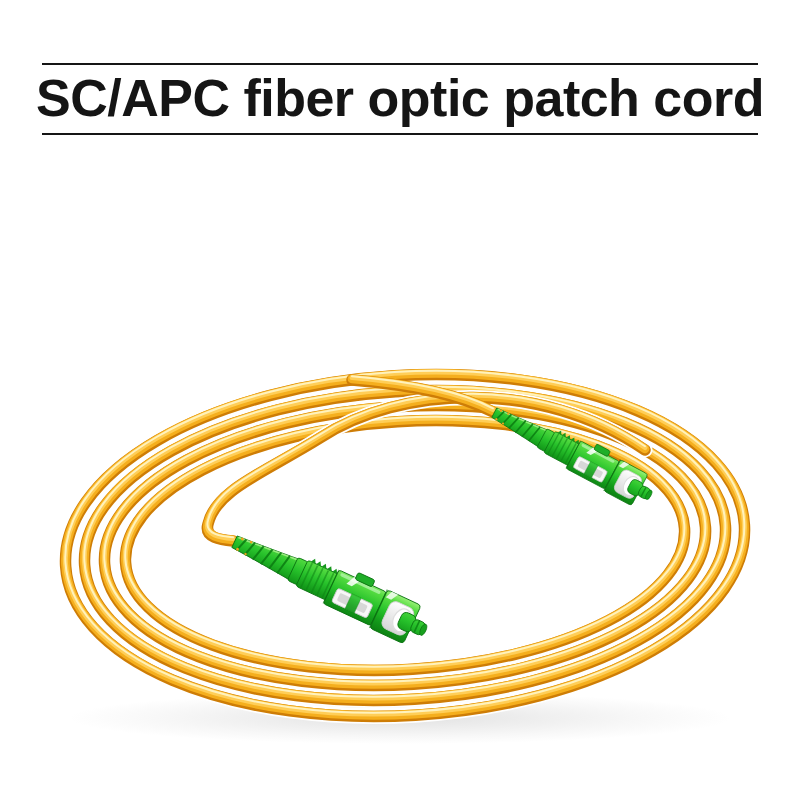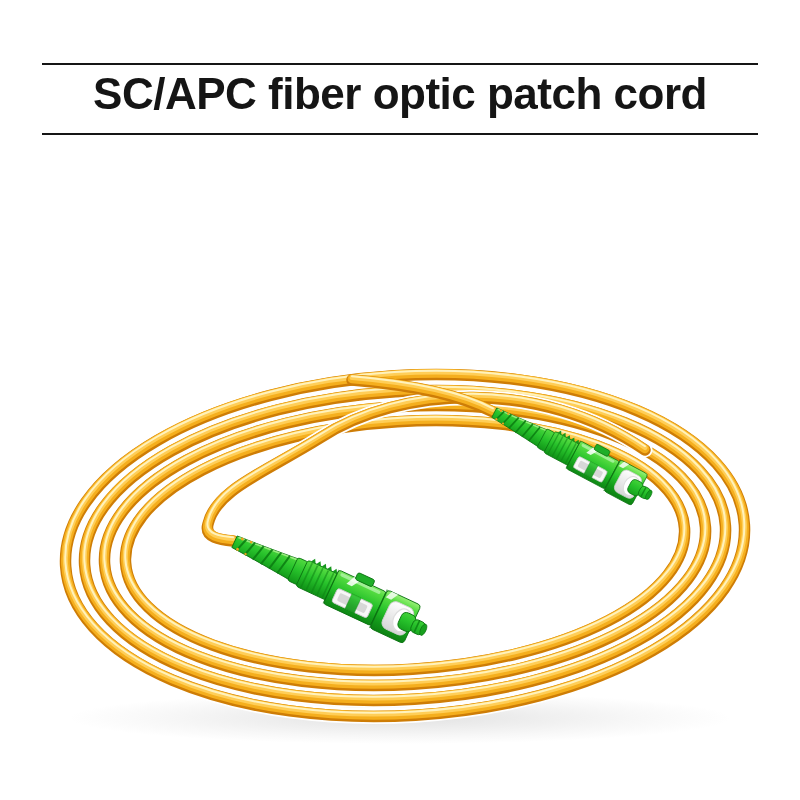--- a/index.html
+++ b/index.html
@@ -3,21 +3,21 @@
 <meta charset="utf-8">
 <style>
   html,body{margin:0;padding:0;background:#ffffff;}
   .page{position:relative;width:800px;height:800px;background:#ffffff;overflow:hidden;
         font-family:"Liberation Sans",sans-serif;}
   .banner{position:absolute;top:0;left:0;right:0;height:140px;}
   .rule{position:absolute;left:42px;right:42px;height:2px;background:#151515;}
   .rule-top{top:63px;}
   .rule-bottom{top:133px;}
   .title{position:absolute;top:72px;left:0;right:0;margin:0;text-align:center;
-         font-size:44px;font-weight:700;color:#151515;letter-spacing:-0.5px;line-height:1;}
+         font-size:52px;font-weight:700;color:#151515;letter-spacing:-0.5px;line-height:1;}
   .product-figure{position:absolute;top:140px;left:0;margin:0;width:800px;height:660px;}
   svg{display:block;}
 </style>
 </head>
 <body>
 
 <div class="page">
 
   <header class="banner">
     <div class="rule rule-top"></div>

